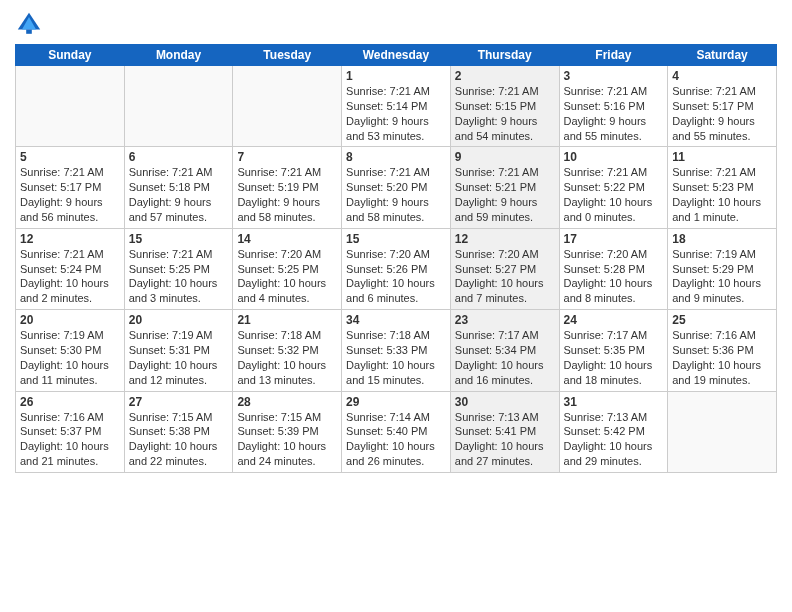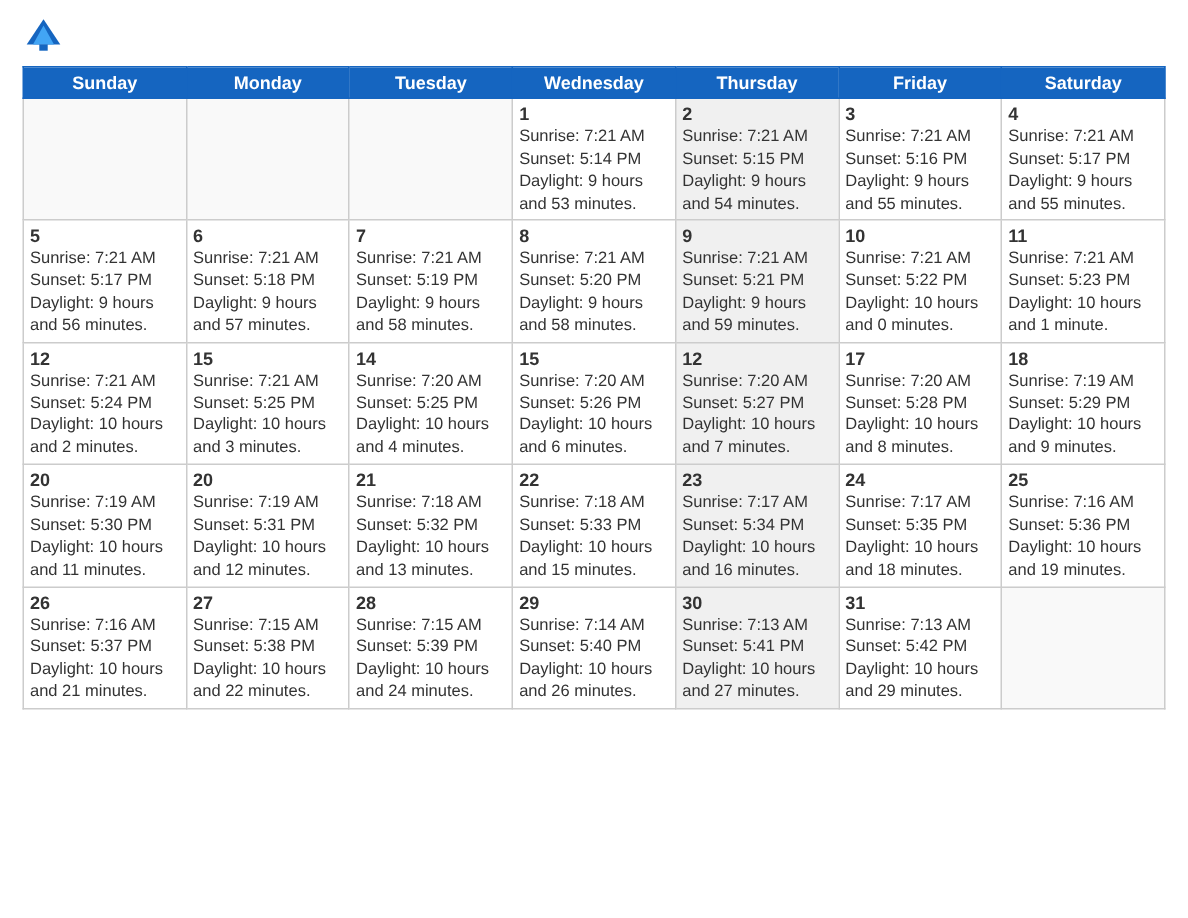--- a/index.html
+++ b/index.html
@@ -281,21 +281,21 @@
 and 12 minutes.</div>
           </td>
           <td>
             <div class="day-num">21</div>
             <div class="day-info" style="white-space: pre-line;">Sunrise: 7:18 AM
 Sunset: 5:32 PM
 Daylight: 10 hours
 and 13 minutes.</div>
           </td>
           <td>
-            <div class="day-num">22</div>
+            <div class="day-num">34</div>
             <div class="day-info" style="white-space: pre-line;">Sunrise: 7:18 AM
 Sunset: 5:33 PM
 Daylight: 10 hours
 and 15 minutes.</div>
           </td>
           <td class="shaded">
             <div class="day-num">23</div>
             <div class="day-info" style="white-space: pre-line;">Sunrise: 7:17 AM
 Sunset: 5:34 PM
 Daylight: 10 hours

